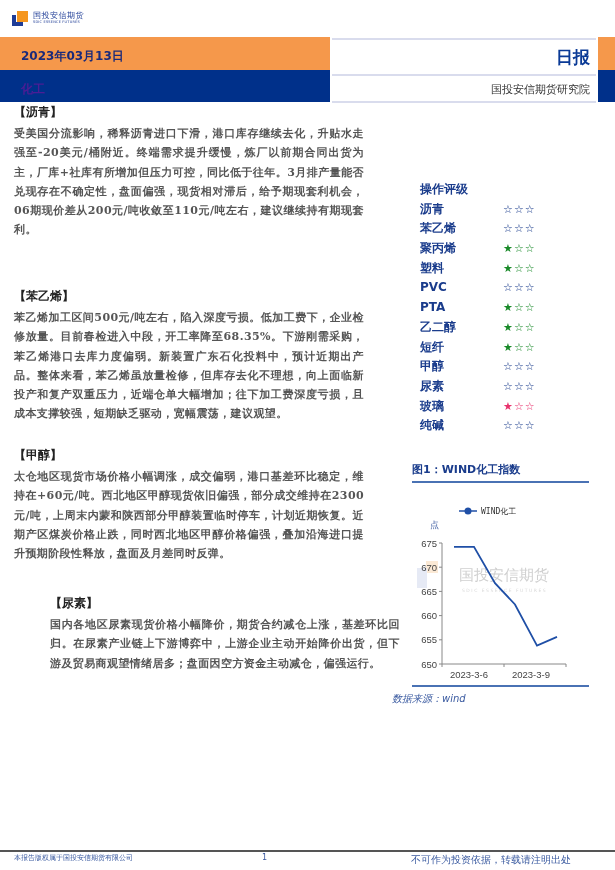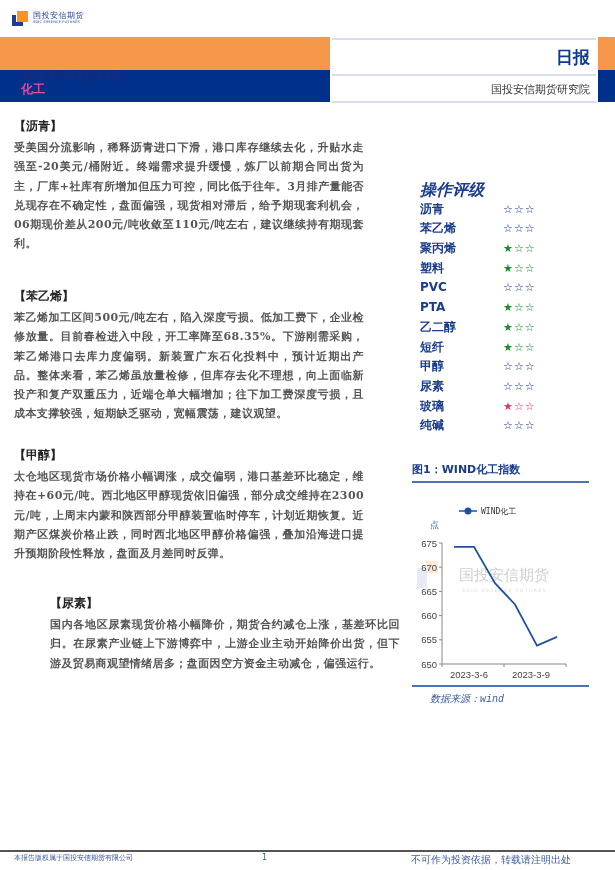--- a/index.html
+++ b/index.html
@@ -11,47 +11,47 @@
   .logo-mark { position:relative; width:16px; height:15px; margin-right:5px; }
   .logo-mark .sq-orange { position:absolute; right:0; top:0; width:11px; height:11px; background:#f5961e; }
   .logo-mark .sq-blue { position:absolute; left:0; bottom:0; width:11px; height:11px; border-left:4px solid #1e3c96; border-bottom:4px solid #1e3c96; }
   .logo-text { display:flex; flex-direction:column; line-height:1; }
   .logo-cn { font-size:8px; color:#1e3c96; letter-spacing:0.5px; }
   .logo-en { font-size:3.5px; color:#1e3c96; letter-spacing:0.2px; margin-top:1px; }
 
   
   .bar-orange { position:absolute; left:0; top:37px; width:615px; height:33px; background:#f5984b; }
   .bar-navy { position:absolute; left:0; top:70px; width:615px; height:32px; background:#00308a; }
-  .date { position:absolute; left:21px; top:48px; font-size:12px; font-weight:bold; color:#1a2a7a;margin-top:20px; }
-  .sector { position:absolute; left:21px; top:81px; font-size:12px; font-weight:bold; color:#ec4899; }
+  .date { position:absolute; left:21px; top:48px; font-size:12px; font-weight:bold; color:#1a2a7a; }
+  .sector { position:absolute; left:21px; top:81px; font-size:12px; font-weight:bold; color:#4c1d95; }
   .head-box { position:absolute; left:330px; top:37px; width:268px; height:66px; background:#ffffff; }
   .head-line1 { position:absolute; left:332px; top:38px; width:264px; height:2px; background:#d9dced; }
   .head-line2 { position:absolute; left:332px; top:74px; width:264px; height:2px; background:#d9dced; }
   .head-line3 { position:absolute; left:332px; top:101px; width:264px; height:2px; background:#d9dced; }
   .report-type { position:absolute; right:25px; top:46px; font-size:17px; font-weight:bold; color:#0a3a96; }
   .institute { position:absolute; right:25px; top:82px; font-size:11px; color:#333; }
 
   
   .section { position:absolute; left:14px; width:350px; }
   .sec-title { font-size:12px; font-weight:bold; color:#222; height:19px; line-height:19px; margin-bottom:2px; }
   .sec-body { font-family:"DejaVu Serif", "Liberation Serif", serif; font-size:11px; color:#555; line-height:19.3px; letter-spacing:0.4px; text-align:justify;font-weight:bold; }
 
   
   .ratings { position:absolute; left:420px; top:180px; width:160px; }
-  .rating-title { font-size:16px; font-weight:bold; color:#1a3c8c; height:19.7px; line-height:19.7px;font-style:italic; }
+  .rating-title { font-size:12px; font-weight:bold; color:#1a3c8c; height:19.7px; line-height:19.7px; }
   .rating-row { display:flex; height:19.7px; line-height:19.7px; }
   .rating-label { width:83px; font-size:12px; font-weight:bold; color:#1a3c8c; }
   .rating-stars { font-size:11px; letter-spacing:1px; }
   .star { display:inline-block; }
 
   
   .fig-title { position:absolute; left:412px; top:462px; font-size:11px; font-weight:bold; color:#1a3c8c; }
   .fig-rule-top { position:absolute; left:412px; top:481px; width:177px; height:1.5px; background:#4a72b4; }
   .fig-rule-bottom { position:absolute; left:412px; top:685px; width:177px; height:1.5px; background:#4a72b4; }
-  .fig-source { position:absolute; left:430px; top:692px; font-size:10px; font-style:italic; color:#3a5aa0;font-family:Liberation Mono, monospace; }
+  .fig-source { position:absolute; left:392px; top:692px; font-size:10px; font-style:italic; color:#3a5aa0; }
   .chart { position:absolute; left:412px; top:495px; width:200px; height:185px; }
 
   
   .footer-rule { position:absolute; left:0; top:850px; width:615px; height:2px; background:#555; }
   .footer-left { position:absolute; left:14px; top:853px; font-size:7px; color:#3a5aa0; }
   .footer-page { position:absolute; left:262px; top:853px; font-size:8px; color:#3a5aa0; }
   .footer-right { position:absolute; right:44px; top:853px; font-size:10px; color:#3a5aa0; }
 </style>
 </head>
 <body>
@@ -71,21 +71,21 @@
 <div class="bar-navy"></div>
 <div class="date">2023年03月13日</div>
 <div class="sector">化工</div>
 <div class="head-box"></div>
 <div class="head-line1"></div>
 <div class="head-line2"></div>
 <div class="head-line3"></div>
 <div class="report-type">日报</div>
 <div class="institute">国投安信期货研究院</div>
 
-<div class="section" style="top:117px;">
+<div class="section" style="top:103px;">
   <div class="sec-title">【沥青】</div>
   <div class="sec-body">受美国分流影响，稀释沥青进口下滑，港口库存继续去化，升贴水走强至-20美元/桶附近。终端需求提升缓慢，炼厂以前期合同出货为主，厂库+社库有所增加但压力可控，同比低于往年。3月排产量能否兑现存在不确定性，盘面偏强，现货相对滞后，给予期现套利机会，06期现价差从200元/吨收敛至110元/吨左右，建议继续持有期现套利。</div>
 </div>
 <div class="section" style="top:287px;">
   <div class="sec-title">【苯乙烯】</div>
   <div class="sec-body">苯乙烯加工区间500元/吨左右，陷入深度亏损。低加工费下，企业检修放量。目前春检进入中段，开工率降至68.35%。下游刚需采购，苯乙烯港口去库力度偏弱。新装置广东石化投料中，预计近期出产品。整体来看，苯乙烯虽放量检修，但库存去化不理想，向上面临新投产和复产双重压力，近端仓单大幅增加；往下加工费深度亏损，且成本支撑较强，短期缺乏驱动，宽幅震荡，建议观望。</div>
 </div>
 <div class="section" style="top:446px;">
   <div class="sec-title">【甲醇】</div>
   <div class="sec-body">太仓地区现货市场价格小幅调涨，成交偏弱，港口基差环比稳定，维持在+60元/吨。西北地区甲醇现货依旧偏强，部分成交维持在2300元/吨，上周末内蒙和陕西部分甲醇装置临时停车，计划近期恢复。近期产区煤炭价格止跌，同时西北地区甲醇价格偏强，叠加沿海进口提升预期阶段性释放，盘面及月差同时反弹。</div>

